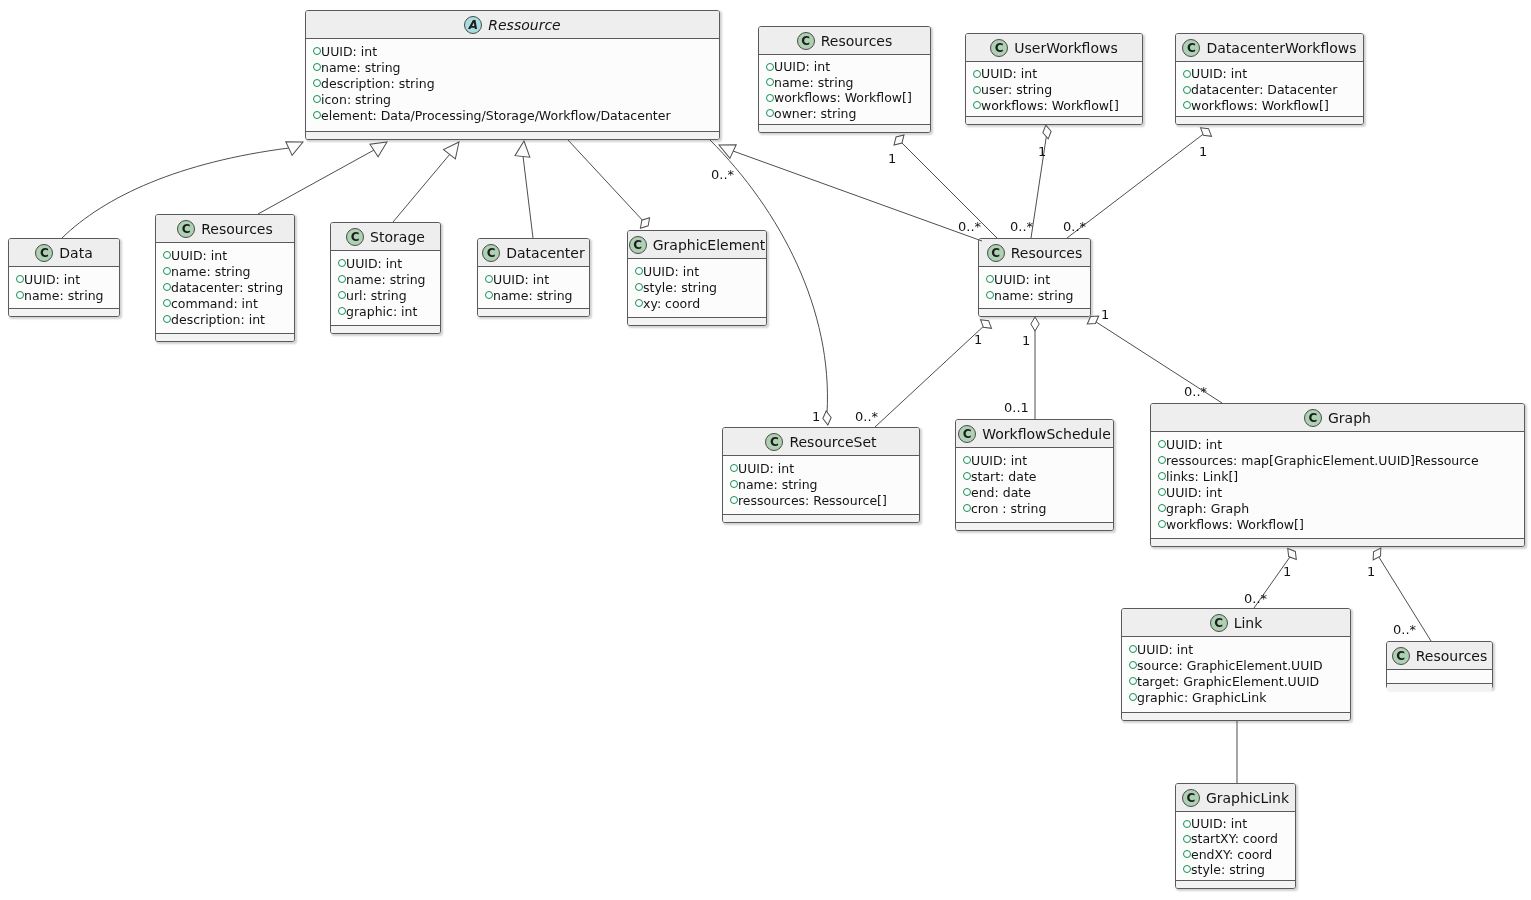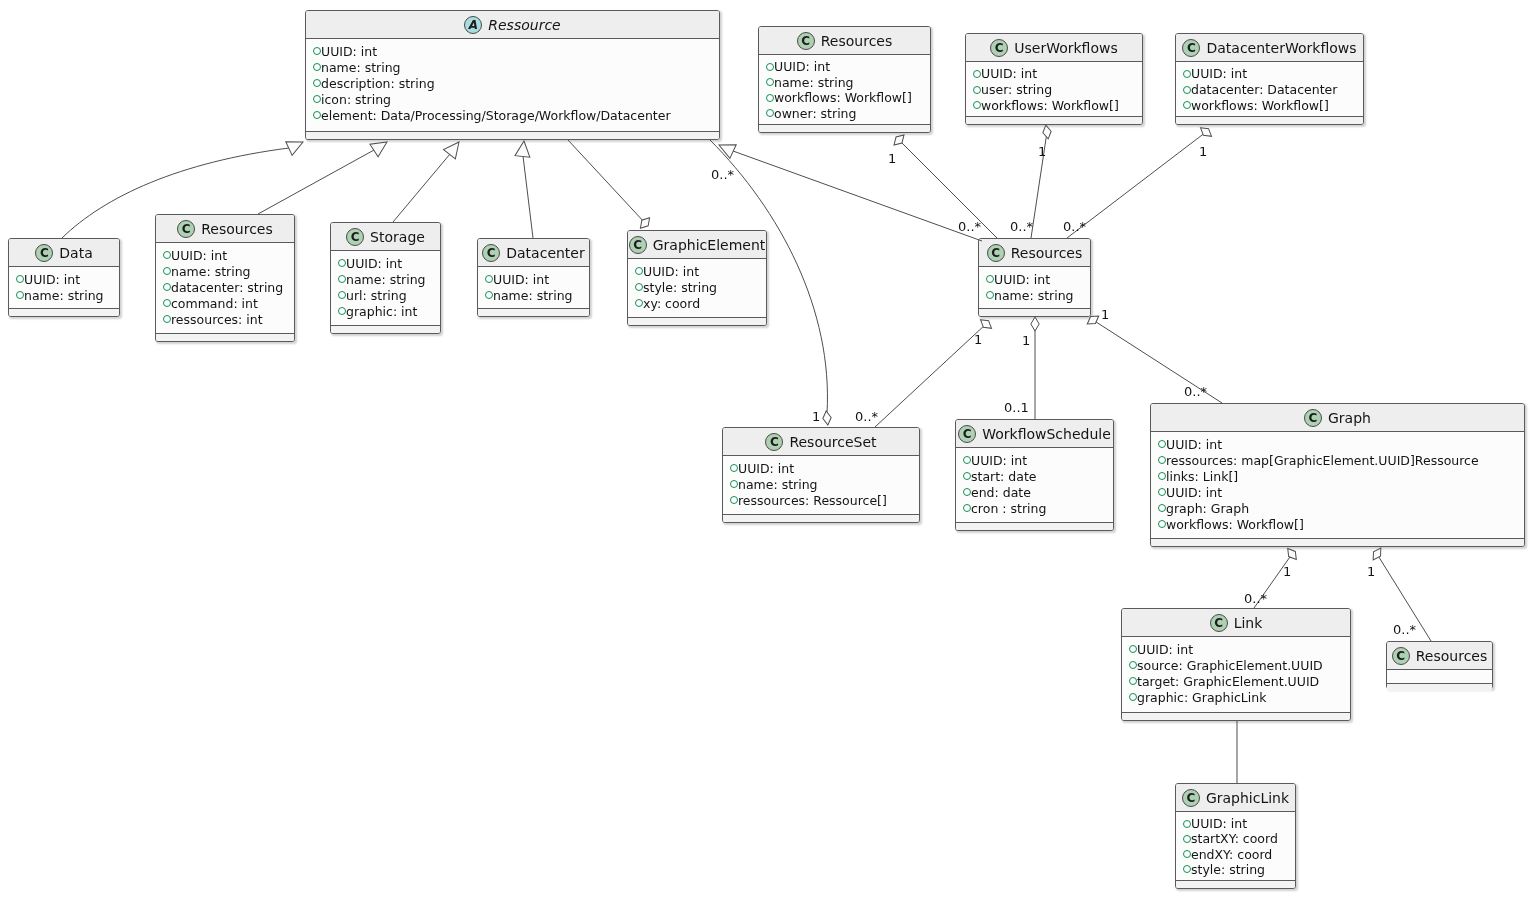--- a/index.html
+++ b/index.html
@@ -187,21 +187,21 @@
         <div class="attr-row">
           <span class="vis-dot"></span>
           <span>datacenter: string</span>
         </div>
         <div class="attr-row">
           <span class="vis-dot"></span>
           <span>command: int</span>
         </div>
         <div class="attr-row">
           <span class="vis-dot"></span>
-          <span>ressources: int</span>
+          <span>description: int</span>
         </div>
       </div>
     <div class="cls-footer"></div>
   </div>
 
   <div class="cls" style="left:330px;top:222px;width:111px;height:112px">
     <div class="cls-title">
       <span class="badge c">C</span>
       <span class="cls-name">Storage</span>
     </div>

